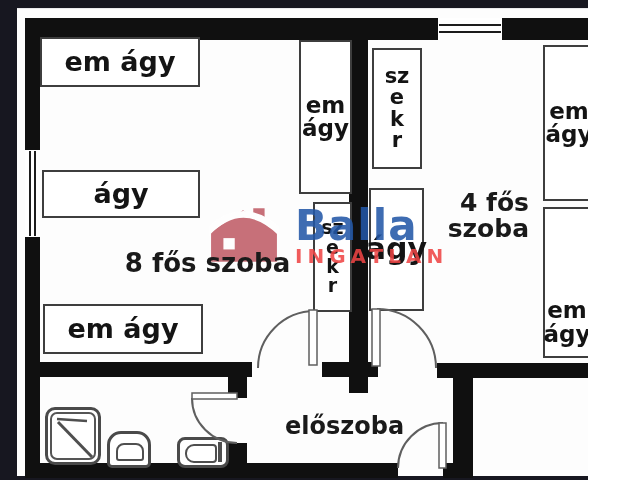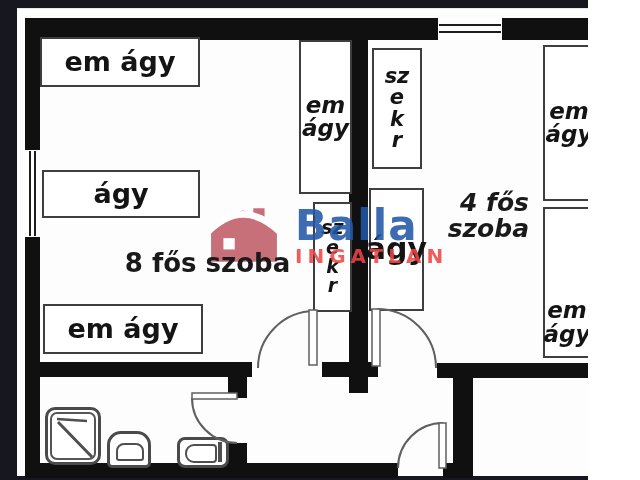--- a/index.html
+++ b/index.html
@@ -5,21 +5,21 @@
   html,body{margin:0;padding:0;background:#fff;}
   #stage{position:relative;width:588px;height:480px;background:#fdfdfd;overflow:hidden;
          font-family:"DejaVu Sans","Liberation Sans",sans-serif;}
   .abs{position:absolute;}
   .wall{position:absolute;background:#101010;}
   .band{position:absolute;background:#171720;}
   .graystrip{position:absolute;background:#e9e9ec;}
   .box{position:absolute;background:#fff;border:2px solid #3e3e3e;display:flex;
        align-items:center;justify-content:center;text-align:center;
        font-weight:bold;color:#141414;line-height:1.02;}
-  .stack{white-space:pre-line;font-style:italic;}
+  .stack{white-space:pre-line;}
   .text-low{align-items:flex-end;padding-bottom:10px;box-sizing:border-box;}
   .roomlabel{position:absolute;font-weight:bold;color:#1a1a1a;white-space:pre-line;line-height:1.05;}
   .winline-h{position:absolute;left:1px;right:1px;height:2px;background:#1d1d1d;}
   .winline-v{position:absolute;top:1px;bottom:1px;width:2px;background:#1d1d1d;}
   .window{position:absolute;background:#fff;}
   .fixture{position:absolute;background:#fff;border:3px solid #4a4a4a;box-sizing:border-box;}
   #doors{position:absolute;left:0;top:0;width:640px;height:480px;pointer-events:none;}
   #watermark{position:absolute;left:209px;top:206px;display:flex;gap:16px;opacity:.87;z-index:50;}
   #wm-text{display:flex;flex-direction:column;}
   #wm-brand{font-weight:bold;font-size:42px;line-height:40px;color:#2257a7;letter-spacing:1px;}
@@ -128,20 +128,21 @@
     </g>
     <g>
       <path d="M398,468 A45,45 0 0 1 443,423" fill="none" stroke="#5f5f5f" stroke-width="2"></path>
       <rect x="439" y="423" width="7" height="45" fill="#fff" stroke="#5f5f5f" stroke-width="1.5"></rect>
     </g>
   </svg>
 
   <div class="roomlabel" style="left:120px;top:250px;width:175px;font-size:26px;text-align:center;z-index:60;">8 fős szoba</div>
   <div class="roomlabel stack" style="left:424px;top:190px;width:105px;font-size:25px;text-align:right;">4 fős
 szoba</div>
+  <div class="roomlabel" style="left:285px;top:414px;font-size:24px;white-space:nowrap;">előszoba</div>
 
   <div id="watermark">
     <svg width="70" height="56" viewBox="0 0 68 54">
       <path d="M2,54 L2,25 L33,4 L43,10 L43,2 L54,2 L54,17 L66,25 L66,54 Z" fill="#c05c66"></path>
       <path d="M-4,28 Q33,-12 72,28" stroke="#ffffff" stroke-width="6.5" fill="none"></path>
       <rect x="14" y="31" width="11" height="11" fill="#ffffff"></rect>
     </svg>
     <div id="wm-text">
       <span id="wm-brand">Balla</span>
       <span id="wm-sub">INGATLAN</span>

